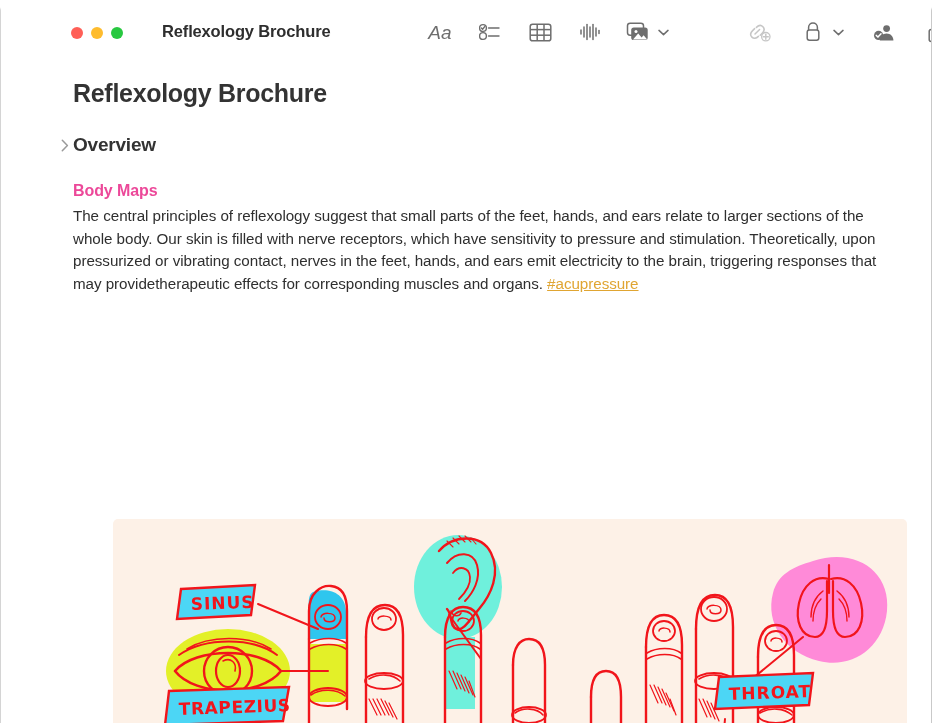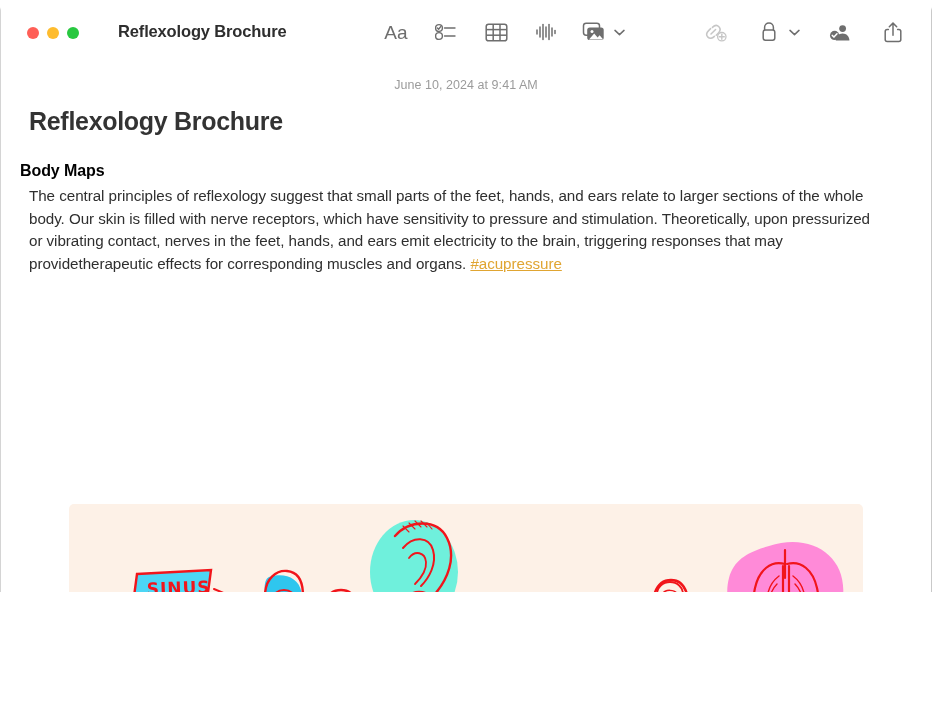--- a/index.html
+++ b/index.html
@@ -11,25 +11,26 @@
     width: 932px;
     height: 724px;
     overflow: hidden;
     font-family: "Liberation Sans", sans-serif;
     -webkit-font-smoothing: antialiased;
   }
 
   #window {
     position: relative;
     width: 932px;
-    height: 592px;
+    height: 723px;
     background: #ffffff;
     border-radius: 12px 12px 0 0;
     overflow: hidden;
     box-sizing: border-box;
+    padding-left: 44px;
   }
 
   
   #window::before {
     content: "";
     position: absolute;
     left: 0; top: 0; bottom: 0;
     width: 1px;
     background: #d4d4d4;
     z-index: 40;
@@ -79,21 +80,21 @@
     letter-spacing: -0.15px;
     white-space: nowrap;
   }
 
   .tb-group {
     position: absolute;
     top: 17px;
     display: flex;
     align-items: center;
   }
-  .tb-center { left: 381px; }
+  .tb-center { left: 381px; font-style: italic; }
   .tb-right  { left: 700px; }
 
   .tb-btn {
     width: 30px;
     height: 30px;
     display: flex;
     align-items: center;
     justify-content: center;
     color: #6e6e6e;
     cursor: default;
@@ -179,22 +180,22 @@
   .sec-title {
     font-size: 19px;
     font-weight: 700;
     color: #333333;
     letter-spacing: -0.2px;
   }
 
   .body-head {
     font-size: 16px;
     font-weight: 700;
-    color: #000000;
-    margin: 26px 0 0 20px;
+    color: #ec4899;
+    margin: 26px 0 0 29px;
     letter-spacing: -0.1px;
   }
 
   .body-text {
     margin: 5px 29px 0 29px;
     font-size: 15.2px;
     line-height: 22.5px;
     color: #2f2f2f;
     max-width: 850px;
     letter-spacing: -0.05px;
@@ -339,24 +340,31 @@
           <path d="M6.3 5.8 L10 2.1 L13.7 5.8" fill="none" stroke="currentColor" stroke-width="1.5" stroke-linecap="round" stroke-linejoin="round"></path>
           <path d="M5.4 8.6 H4.2 C3 8.6 2.2 9.4 2.2 10.6 V18.6 C2.2 19.8 3 20.6 4.2 20.6 H15.8 C17 20.6 17.8 19.8 17.8 18.6 V10.6 C17.8 9.4 17 8.6 15.8 8.6 H14.6" fill="none" stroke="currentColor" stroke-width="1.5" stroke-linecap="round"></path>
         </svg>
       </div>
 
     </div>
   </div>
 
   <div class="doc">
 
-    <div class="doc-date">June 10, 2024 at 9:41 AM</div>
 
     <div class="doc-title">Reflexology Brochure</div>
 
+    <div class="section-row first">
+      <span class="sec-chevron">
+        <svg width="8" height="13" viewBox="0 0 8 13">
+          <path d="M1.3 1.2 L6.4 6.5 L1.3 11.8" fill="none" stroke="currentColor" stroke-width="1.5" stroke-linecap="round" stroke-linejoin="round"></path>
+        </svg>
+      </span>
+      <span class="sec-title">Overview</span>
+    </div>
 
 
     <div class="body-head">Body Maps</div>
 
     <div class="body-text"><span>The central principles of reflexology suggest that small parts of the feet, hands, and ears relate to larger sections of the whole body. Our skin is filled with nerve receptors, which have sensitivity to pressure and stimulation. Theoretically, upon pressurized or vibrating contact, nerves in the feet, hands, and ears emit electricity to the brain, triggering responses that may providetherapeutic effects for corresponding muscles and organs. </span><span class="hashtag">#acupressure</span></div>
 
     <div class="illus-wrap">
       <svg width="794" height="284" viewBox="0 0 794 284">
 
         <g>

